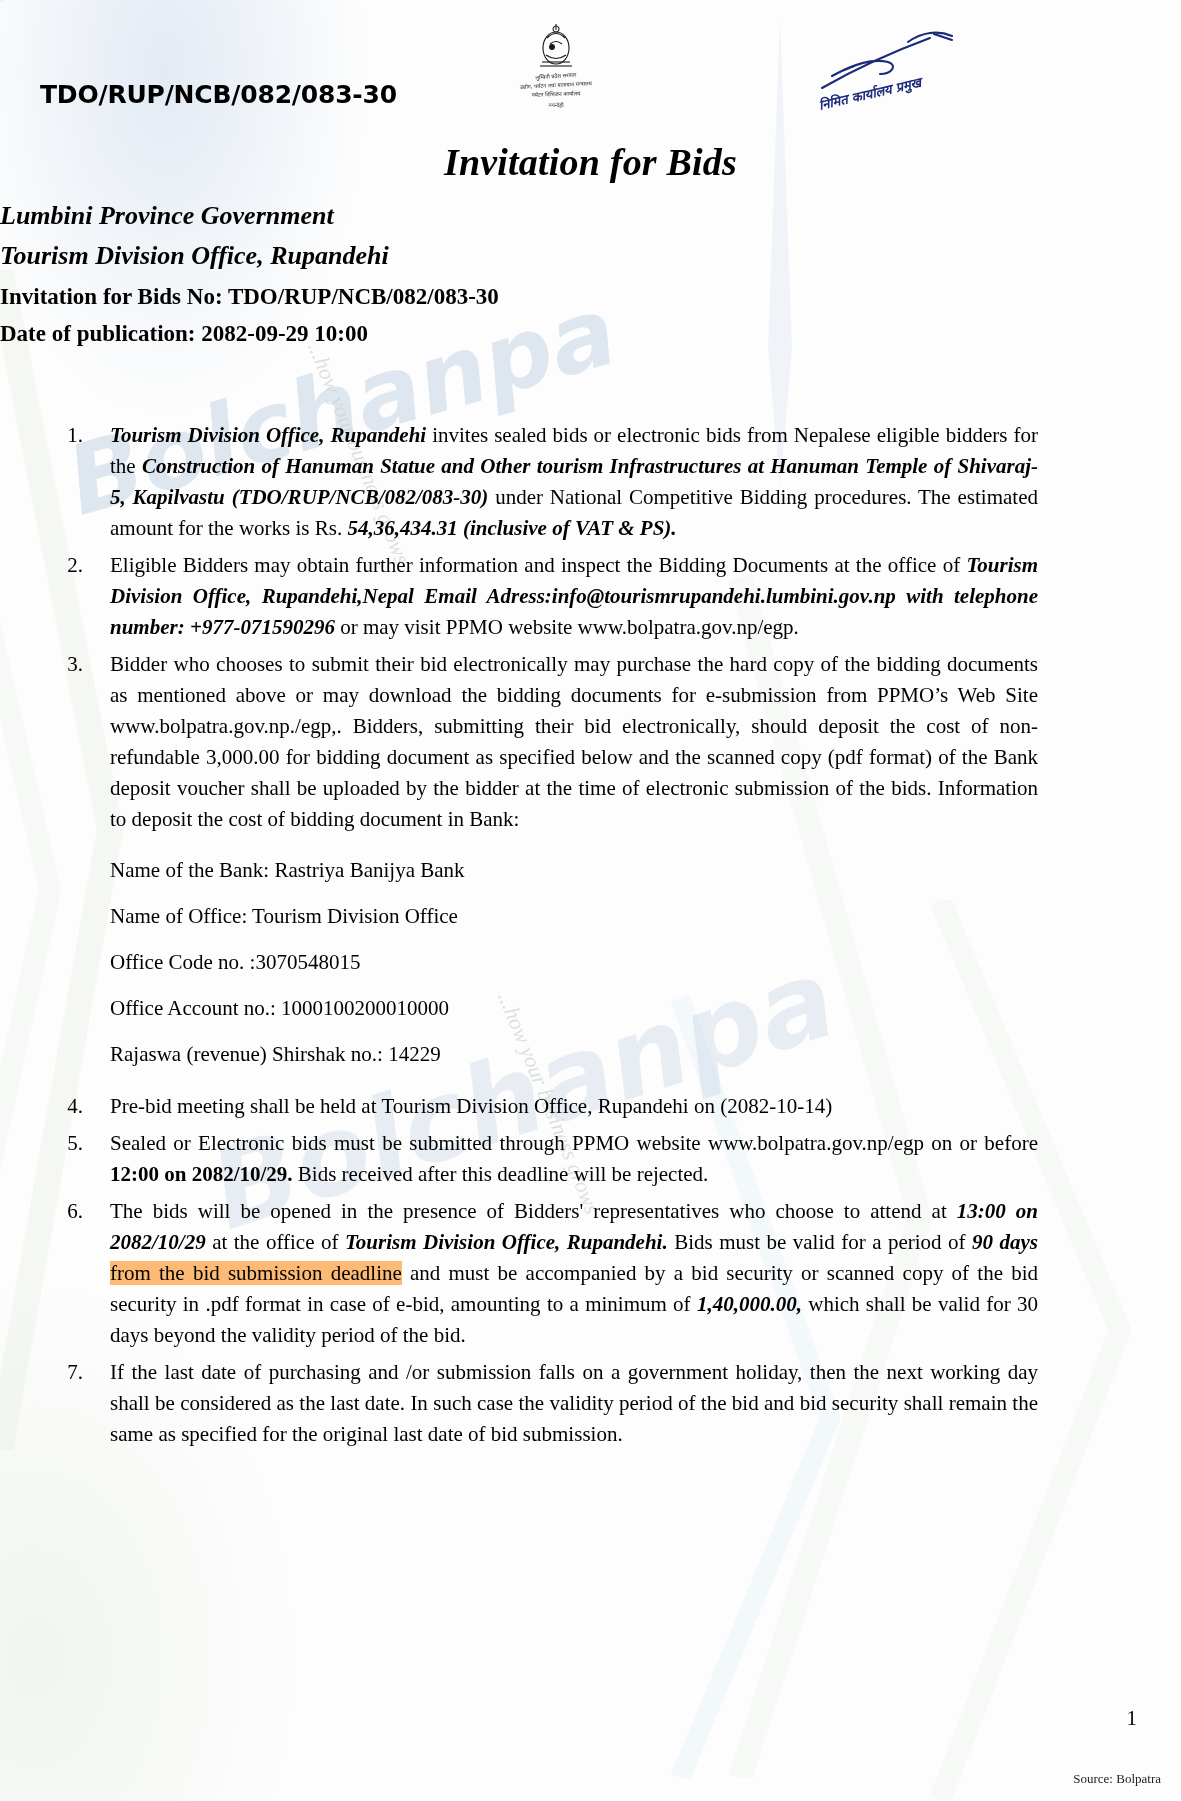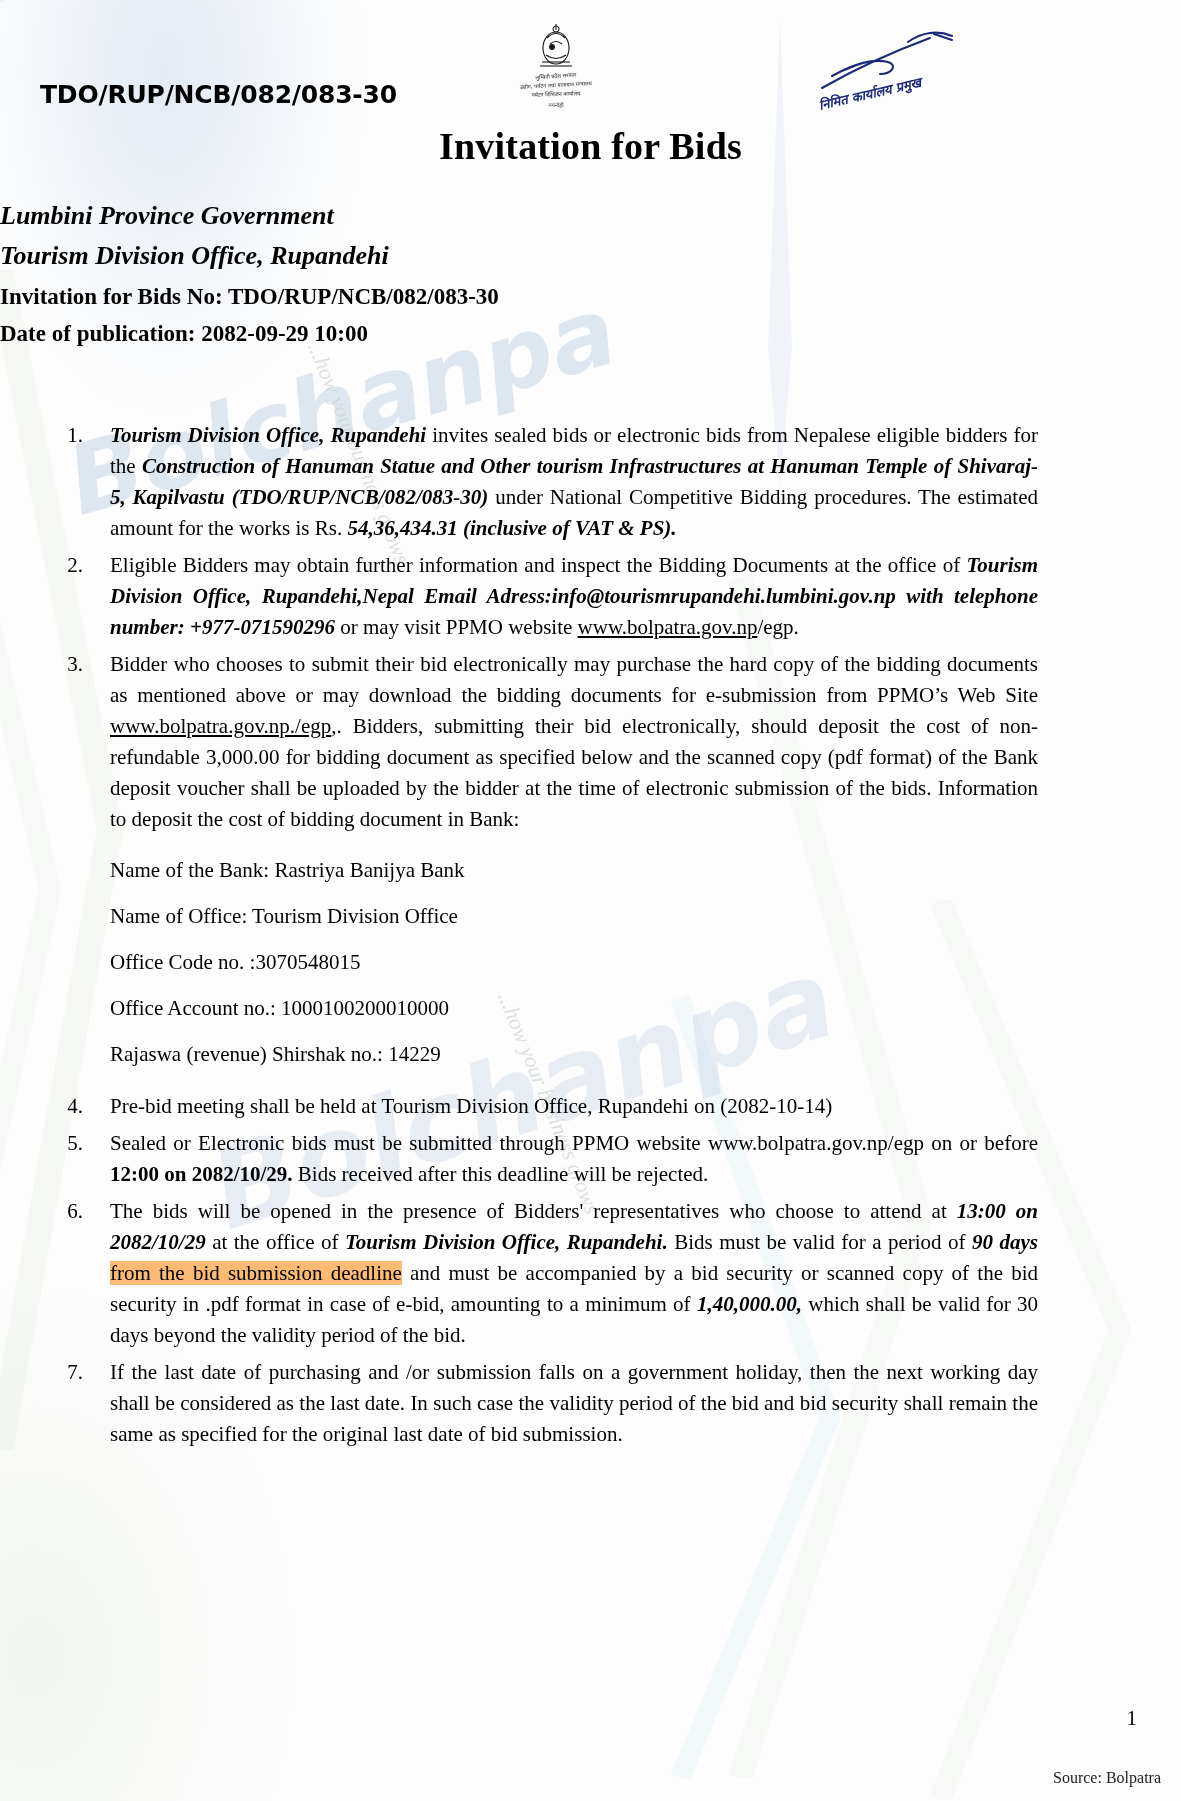--- a/index.html
+++ b/index.html
@@ -84,22 +84,23 @@
     left: 812px; top: 24px;
     width: 180px; height: 90px;
   }
 
   h1.doc-title {
     position: absolute;
     left: 0; right: 0; top: 124px;
     text-align: center;
     font-size: 38px;
     font-weight: bold;
-    margin: 0;
+    margin: 16px;
     letter-spacing: .2px;
+    font-style: italic;
   }
 
   .org-block {
     position: absolute;
     left: 0; right: 0; top: 196px;
   }
   .org-line {
     font-size: 26px;
     font-weight: bold;
     font-style: italic;
@@ -139,41 +140,41 @@
     flex: 1 1 auto;
     font-size: 21px;
     line-height: 31px;
     text-align: justify;
     text-justify: inter-word;
   }
   .clause .txt.last-left > :last-child { }
 
   b, .b { font-weight: bold; }
   .bi { font-weight: bold; font-style: italic; }
-  .u  { text-decoration: underline; }
+  .u  { }
   .hl { background: #fdba74; }
 
   .sub-lines {
     margin-top: 20px;
   }
   .sub-lines div {
     font-size: 21px;
     line-height: 31px;
     margin-bottom: 15px;
   }
 
   .page-num {
     position: absolute;
     right: 44px; bottom: 70px;
     font-size: 21px;
   }
   .source {
     position: absolute;
     right: 20px; bottom: 14px;
-    font-size: 16px;
+    font-size: 13px;
     font-family: "Liberation Serif", serif;
     color: #222;
   }
 </style>
 </head>
 <body>
 
 <div class="paper"></div>
 
 <svg class="wm-chev" style="left:-10px; top:270px;" width="230" height="1180" viewBox="0 0 230 1180">

